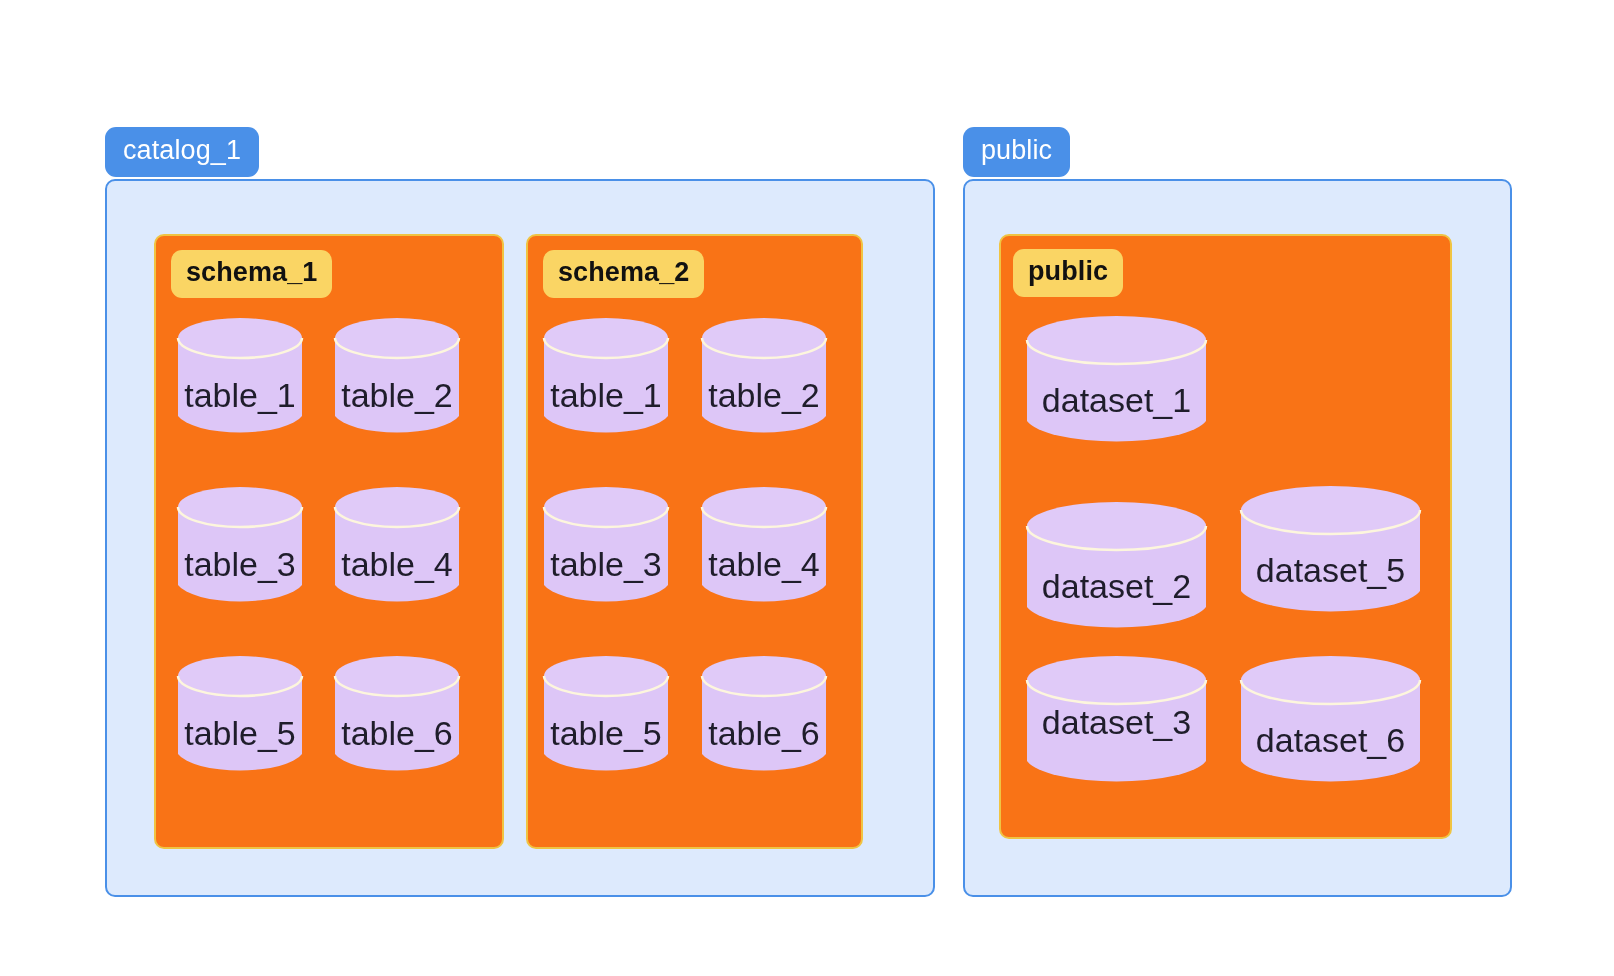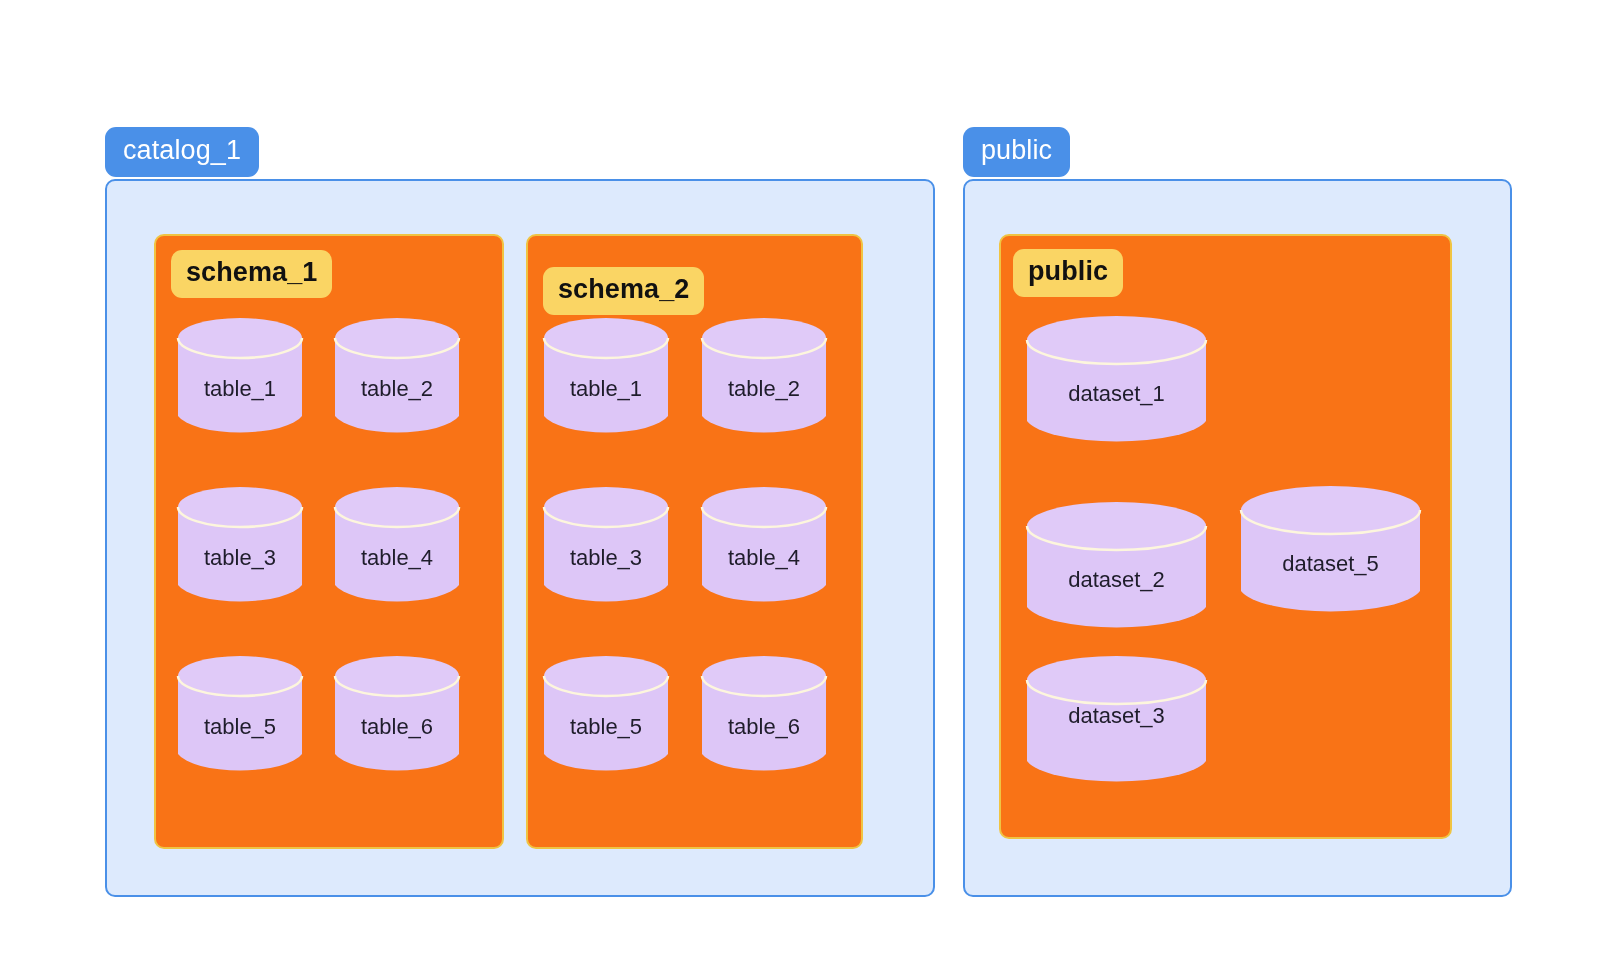--- a/index.html
+++ b/index.html
@@ -80,21 +80,21 @@
     left: 0;
     display: block;
   }
 
   .cyl-label {
     position: absolute;
     left: 0;
     width: 100%;
     text-align: center;
     color: #1f1d2b;
-    font-size: 22px;
+    font-size: 34px;
     line-height: 1;
     white-space: nowrap;
     pointer-events: none;
   }
 </style>
 </head>
 <body>
 
 <div class="canvas">
 
@@ -159,21 +159,21 @@
             <ellipse cx="64" cy="22" rx="62" ry="20" fill="#e0caf8"></ellipse>
             <path d="M2,22 A62,20 0 0 0 126,22" fill="none" stroke="#fdf6dd" stroke-width="2.5"></path>
           </svg>
           <div class="cyl-label" style="top:62px;">table_6</div>
         </div>
 
       </div>
 
       <div class="schema-panel" style="left:419px; top:53px; width:337px; height:615px;">
 
-        <div class="schema-badge" style="left:15px; top:31px;">schema_2</div>
+        <div class="schema-badge" style="left:15px; top:14px;">schema_2</div>
 
         <div class="cyl" style="left:14px; top:80px; width:128px; height:122px;">
           <svg class="cyl-svg" width="128" height="122" viewBox="0 0 128 122">
             <path d="M2,22 L2,100 A64,22 0 0 0 126,100 L126,22 Z" fill="#ddc6f7"></path>
             <ellipse cx="64" cy="22" rx="62" ry="20" fill="#e0caf8"></ellipse>
             <path d="M2,22 A62,20 0 0 0 126,22" fill="none" stroke="#fdf6dd" stroke-width="2.5"></path>
           </svg>
           <div class="cyl-label" style="top:62px;">table_1</div>
         </div>
 
@@ -267,19 +267,27 @@
 
         <div class="cyl" style="left:24px; top:418px; width:183px; height:133px;">
           <svg class="cyl-svg" width="183" height="133" viewBox="0 0 183 133">
             <path d="M2,26 L2,107 A91.5,26 0 0 0 181,107 L181,26 Z" fill="#ddc6f7"></path>
             <ellipse cx="91.5" cy="26" rx="89.5" ry="24" fill="#e0caf8"></ellipse>
             <path d="M2,26 A89.5,24 0 0 0 181,26" fill="none" stroke="#fdf6dd" stroke-width="2.5"></path>
           </svg>
           <div class="cyl-label" style="top:51px;">dataset_3</div>
         </div>
 
+        <div class="cyl" style="left:238px; top:418px; width:183px; height:133px;">
+          <svg class="cyl-svg" width="183" height="133" viewBox="0 0 183 133">
+            <path d="M2,26 L2,107 A91.5,26 0 0 0 181,107 L181,26 Z" fill="#ddc6f7"></path>
+            <ellipse cx="91.5" cy="26" rx="89.5" ry="24" fill="#e0caf8"></ellipse>
+            <path d="M2,26 A89.5,24 0 0 0 181,26" fill="none" stroke="#fdf6dd" stroke-width="2.5"></path>
+          </svg>
+          <div class="cyl-label" style="top:69px;">dataset_6</div>
+        </div>
 
       </div>
 
     </div>
   </div>
 
 </div>
 
 </body></html>

